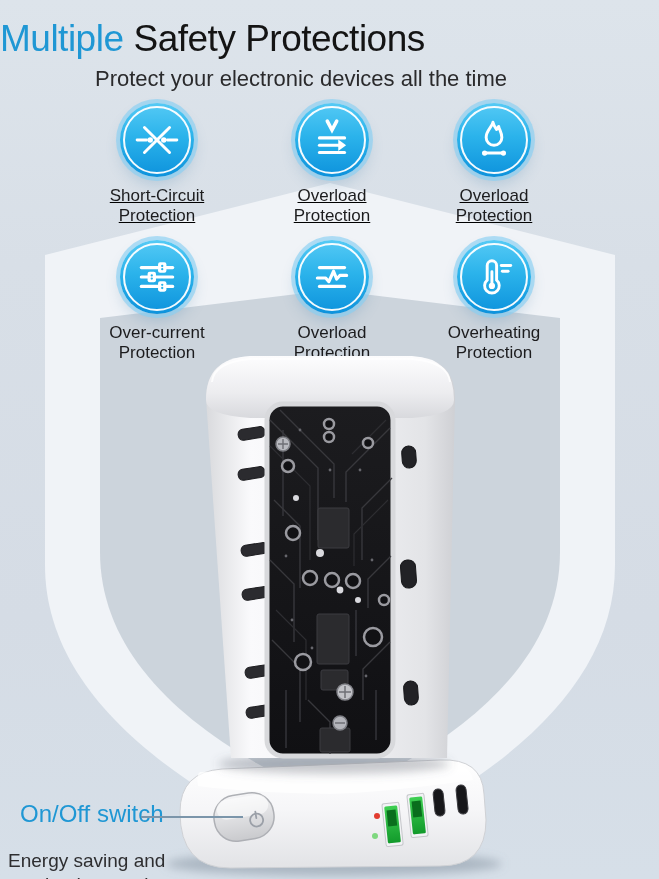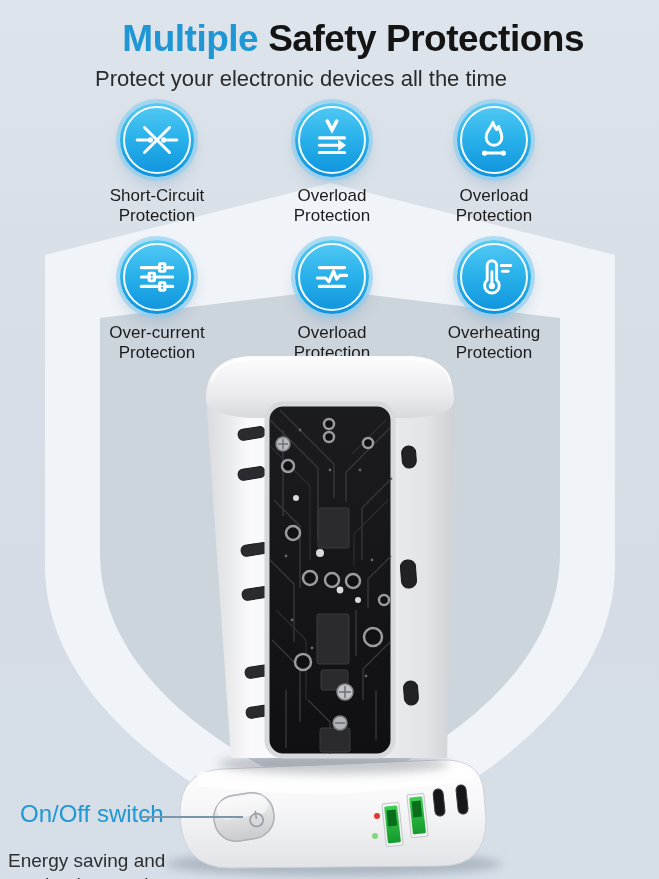--- a/index.html
+++ b/index.html
@@ -4,43 +4,43 @@
 <style>
   html,body{margin:0;padding:0;}
   body{font-family:"Liberation Sans", sans-serif;background:#b9c2cc;}
   .canvas{
     position:relative;width:659px;height:879px;overflow:hidden;
     background:linear-gradient(180deg,#dde4eb 0%,#d8dfe7 30%,#d5dce5 70%,#d6dfe8 100%);
   }
   .layer{position:absolute;left:0;top:0;width:659px;height:879px;}
   
   .title{
-    position:absolute;left:0;top:18px;width:584px;text-align:right;
-    font-size:37px;font-weight:700;letter-spacing:-0.5px;color:#141414;white-space:nowrap;
+    position:absolute;left:0;top:18px;width:584px;text-align:left;
+    font-size:37px;font-weight:400;letter-spacing:-0.5px;color:#141414;white-space:nowrap;
   }
   .title .hl{color:#1f97d4;margin-right:10px;}
   .subtitle{
     position:absolute;left:0;top:66px;width:602px;text-align:center;
     font-size:22px;font-weight:400;color:#2a2a2c;
   }
   
   .feature{position:absolute;width:180px;text-align:center;}
   .f-circle{
     position:relative;width:74px;height:74px;margin:0 auto;border-radius:50%;
     background:linear-gradient(180deg,#55caf5 0%,#2bb3eb 45%,#0d92dc 100%);
     box-shadow:0 0 0 4px rgba(136,208,243,.65), 0 8px 14px rgba(80,135,175,.25);
   }
   .f-circle::after{
     content:"";position:absolute;inset:3px;border-radius:50%;
     border:2.5px solid rgba(255,255,255,.95);
   }
   .f-circle svg{position:absolute;left:50%;top:50%;width:46px;height:46px;transform:translate(-50%,-50%);}
   .f-label{margin-top:9px;font-size:17px;line-height:1.2;color:#1c1c1e;}
   .f-label span{display:block;}
-  .r1{top:103px;} .r2{top:240px;}
+  .r1{top:103px;text-decoration:underline;} .r2{top:240px;}
   .c1{left:67px;} .c2{left:242px;} .c3{left:404px;}
   
   .callout-title{
     position:absolute;left:8px;top:800px;font-size:24px;color:#1f97d4;white-space:nowrap;margin-left:12px;
   }
   .callout-line{
     position:absolute;left:141px;top:816px;width:102px;height:2px;background:#7b95aa;
   }
   .callout-body{
     position:absolute;left:8px;top:833px;width:225px;

